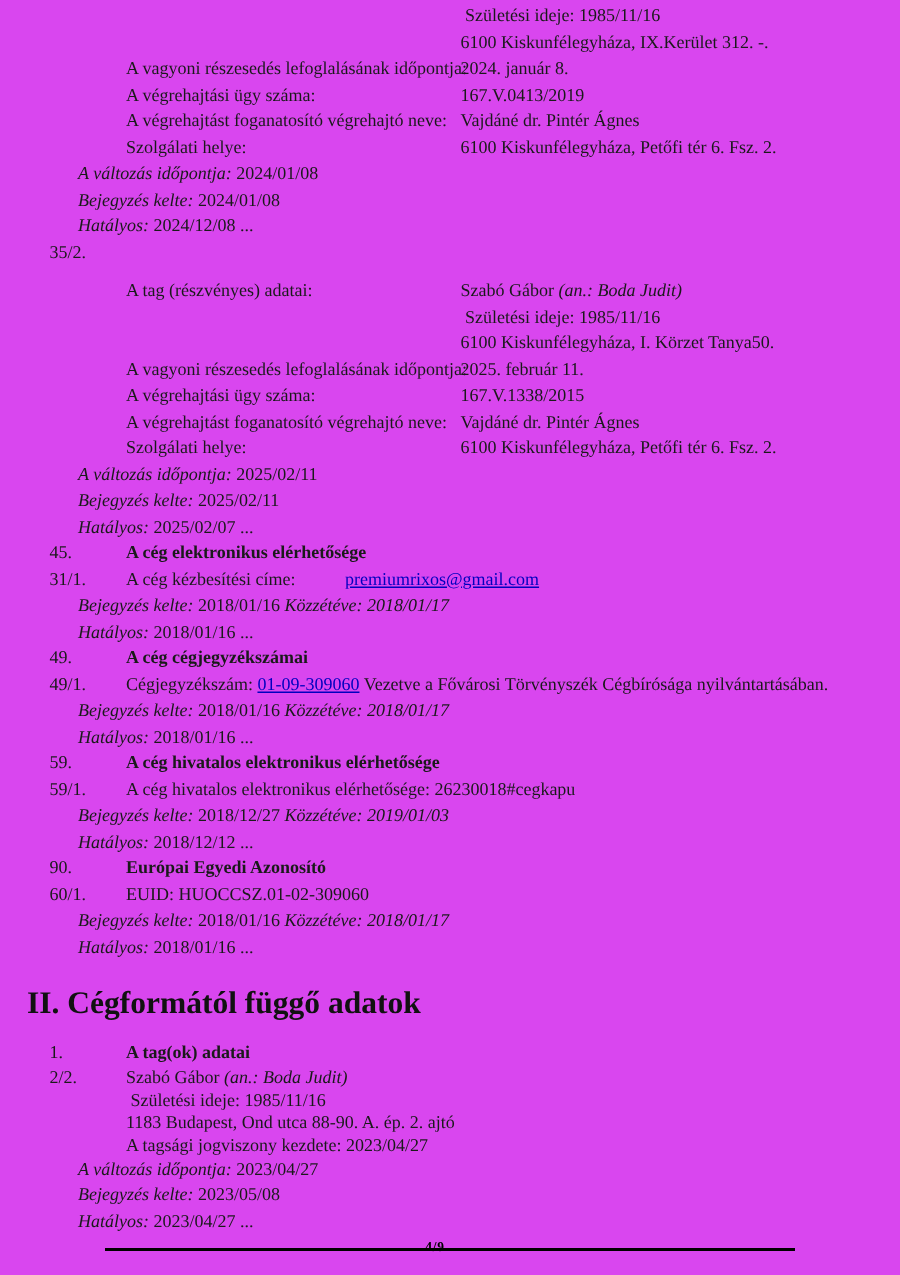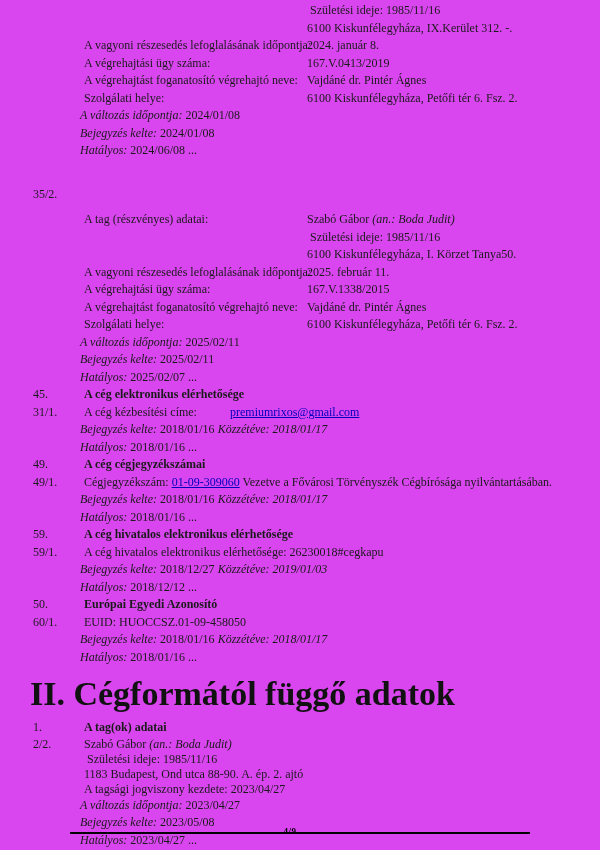--- a/index.html
+++ b/index.html
@@ -17,41 +17,41 @@
   .doc-body{position:relative;}
   .line{
     position:relative;
     height:17.5px;
     line-height:17.5px;
     white-space:pre-wrap;
   }
   .line.tight{height:15px;line-height:15px;}
   .line.label-only{padding-left:84px;}
   .line.value-only{padding-left:307px;}
-  .line.meta{padding-left:80px;}
-  .line.num-only{padding-left:40px;margin-top:26px;}
+  .line.meta{padding-left:52px;}
+  .line.num-only{padding-left:40px;}
   .num{
     position:absolute;left:33px;top:0;
     white-space:nowrap;
   }
   .lab{
     position:absolute;left:84px;top:0;
     white-space:nowrap;
   }
   .it{font-style:italic;}
   .bd{font-weight:bold;}
   a.lnk{
     color:var(--link-color,#0000bf);
     text-decoration:underline;
     cursor:pointer;
   }
   .heading2{
-    padding-left:30px;
+    padding-left:18px;
     margin:12px 0 9px 0;
-    font-size:34px;
+    font-size:21px;
     line-height:32px;
     font-weight:bold;
     color:#111111;
     white-space:nowrap;
   }
   .footer{
     position:absolute;left:0;top:826px;width:580px;height:20px;
   }
   .footer .rule{
     position:absolute;left:70px;top:6px;width:460px;height:0;
@@ -70,21 +70,21 @@
 <div class="page">
   <div class="doc-body">
       <div class="line value-only"><span> Születési ideje: 1985/11/16</span></div>
       <div class="line value-only"><span>6100 Kiskunfélegyháza, IX.Kerület 312. -.</span></div>
       <div class="line row" style="padding-left: 307px;"><span class="lab"><span>A vagyoni részesedés lefoglalásának időpontja:</span></span><span>2024. január 8.</span></div>
       <div class="line row" style="padding-left: 307px;"><span class="lab"><span>A végrehajtási ügy száma:</span></span><span>167.V.0413/2019</span></div>
       <div class="line row" style="padding-left: 307px;"><span class="lab"><span>A végrehajtást foganatosító végrehajtó neve:</span></span><span>Vajdáné dr. Pintér Ágnes</span></div>
       <div class="line row" style="padding-left: 307px;"><span class="lab"><span>Szolgálati helye:</span></span><span>6100 Kiskunfélegyháza, Petőfi tér 6. Fsz. 2.</span></div>
       <div class="line meta"><span class="it">A változás időpontja: </span><span>2024/01/08</span></div>
       <div class="line meta"><span class="it">Bejegyzés kelte: </span><span>2024/01/08</span></div>
-      <div class="line meta"><span class="it">Hatályos: </span><span>2024/06/08 ...</span></div>
+      <div class="line meta"><span class="it">Hatályos: </span><span>2024/12/08 ...</span></div>
       <div class="line num-only"><span class="num">35/2.</span></div>
       <div style="height: 8px;"></div>
       <div class="line row" style="padding-left: 307px;"><span class="lab"><span>A tag (részvényes) adatai:</span></span><span>Szabó Gábor </span><span class="it">(an.: Boda Judit)</span></div>
       <div class="line value-only"><span> Születési ideje: 1985/11/16</span></div>
       <div class="line value-only"><span>6100 Kiskunfélegyháza, I. Körzet Tanya50.</span></div>
       <div class="line row" style="padding-left: 307px;"><span class="lab"><span>A vagyoni részesedés lefoglalásának időpontja:</span></span><span>2025. február 11.</span></div>
       <div class="line row" style="padding-left: 307px;"><span class="lab"><span>A végrehajtási ügy száma:</span></span><span>167.V.1338/2015</span></div>
       <div class="line row" style="padding-left: 307px;"><span class="lab"><span>A végrehajtást foganatosító végrehajtó neve:</span></span><span>Vajdáné dr. Pintér Ágnes</span></div>
       <div class="line row" style="padding-left: 307px;"><span class="lab"><span>Szolgálati helye:</span></span><span>6100 Kiskunfélegyháza, Petőfi tér 6. Fsz. 2.</span></div>
       <div class="line meta"><span class="it">A változás időpontja: </span><span>2025/02/11</span></div>
@@ -95,22 +95,22 @@
       <div class="line meta"><span class="it">Bejegyzés kelte: </span><span>2018/01/16 </span><span class="it">Közzétéve: 2018/01/17</span></div>
       <div class="line meta"><span class="it">Hatályos: </span><span>2018/01/16 ...</span></div>
       <div class="line label-only"><span class="num">49.</span><span class="bd">A cég cégjegyzékszámai</span></div>
       <div class="line label-only"><span class="num">49/1.</span><span>Cégjegyzékszám: </span><a class="lnk" href="#">01-09-309060</a><span> Vezetve a Fővárosi Törvényszék Cégbírósága nyilvántartásában.</span></div>
       <div class="line meta"><span class="it">Bejegyzés kelte: </span><span>2018/01/16 </span><span class="it">Közzétéve: 2018/01/17</span></div>
       <div class="line meta"><span class="it">Hatályos: </span><span>2018/01/16 ...</span></div>
       <div class="line label-only"><span class="num">59.</span><span class="bd">A cég hivatalos elektronikus elérhetősége</span></div>
       <div class="line label-only"><span class="num">59/1.</span><span>A cég hivatalos elektronikus elérhetősége: 26230018#cegkapu</span></div>
       <div class="line meta"><span class="it">Bejegyzés kelte: </span><span>2018/12/27 </span><span class="it">Közzétéve: 2019/01/03</span></div>
       <div class="line meta"><span class="it">Hatályos: </span><span>2018/12/12 ...</span></div>
-      <div class="line label-only"><span class="num">50.</span><span class="bd">Európai Egyedi Azonosító</span></div>
-      <div class="line label-only"><span class="num">60/1.</span><span>EUID: HUOCCSZ.01-09-458050</span></div>
+      <div class="line label-only"><span class="num">90.</span><span class="bd">Európai Egyedi Azonosító</span></div>
+      <div class="line label-only"><span class="num">60/1.</span><span>EUID: HUOCCSZ.01-02-309060</span></div>
       <div class="line meta"><span class="it">Bejegyzés kelte: </span><span>2018/01/16 </span><span class="it">Közzétéve: 2018/01/17</span></div>
       <div class="line meta"><span class="it">Hatályos: </span><span>2018/01/16 ...</span></div>
       <div class="heading2">II. Cégformától függő adatok</div>
       <div class="line label-only"><span class="num">1.</span><span class="bd">A tag(ok) adatai</span></div>
       <div class="line label-only tight"><span class="num">2/2.</span><span>Szabó Gábor </span><span class="it">(an.: Boda Judit)</span></div>
       <div class="line label-only tight"><span> Születési ideje: 1985/11/16</span></div>
       <div class="line label-only tight"><span>1183 Budapest, Ond utca 88-90. A. ép. 2. ajtó</span></div>
       <div class="line label-only tight"><span>A tagsági jogviszony kezdete: 2023/04/27</span></div>
       <div class="line meta"><span class="it">A változás időpontja: </span><span>2023/04/27</span></div>
       <div class="line meta"><span class="it">Bejegyzés kelte: </span><span>2023/05/08</span></div>

